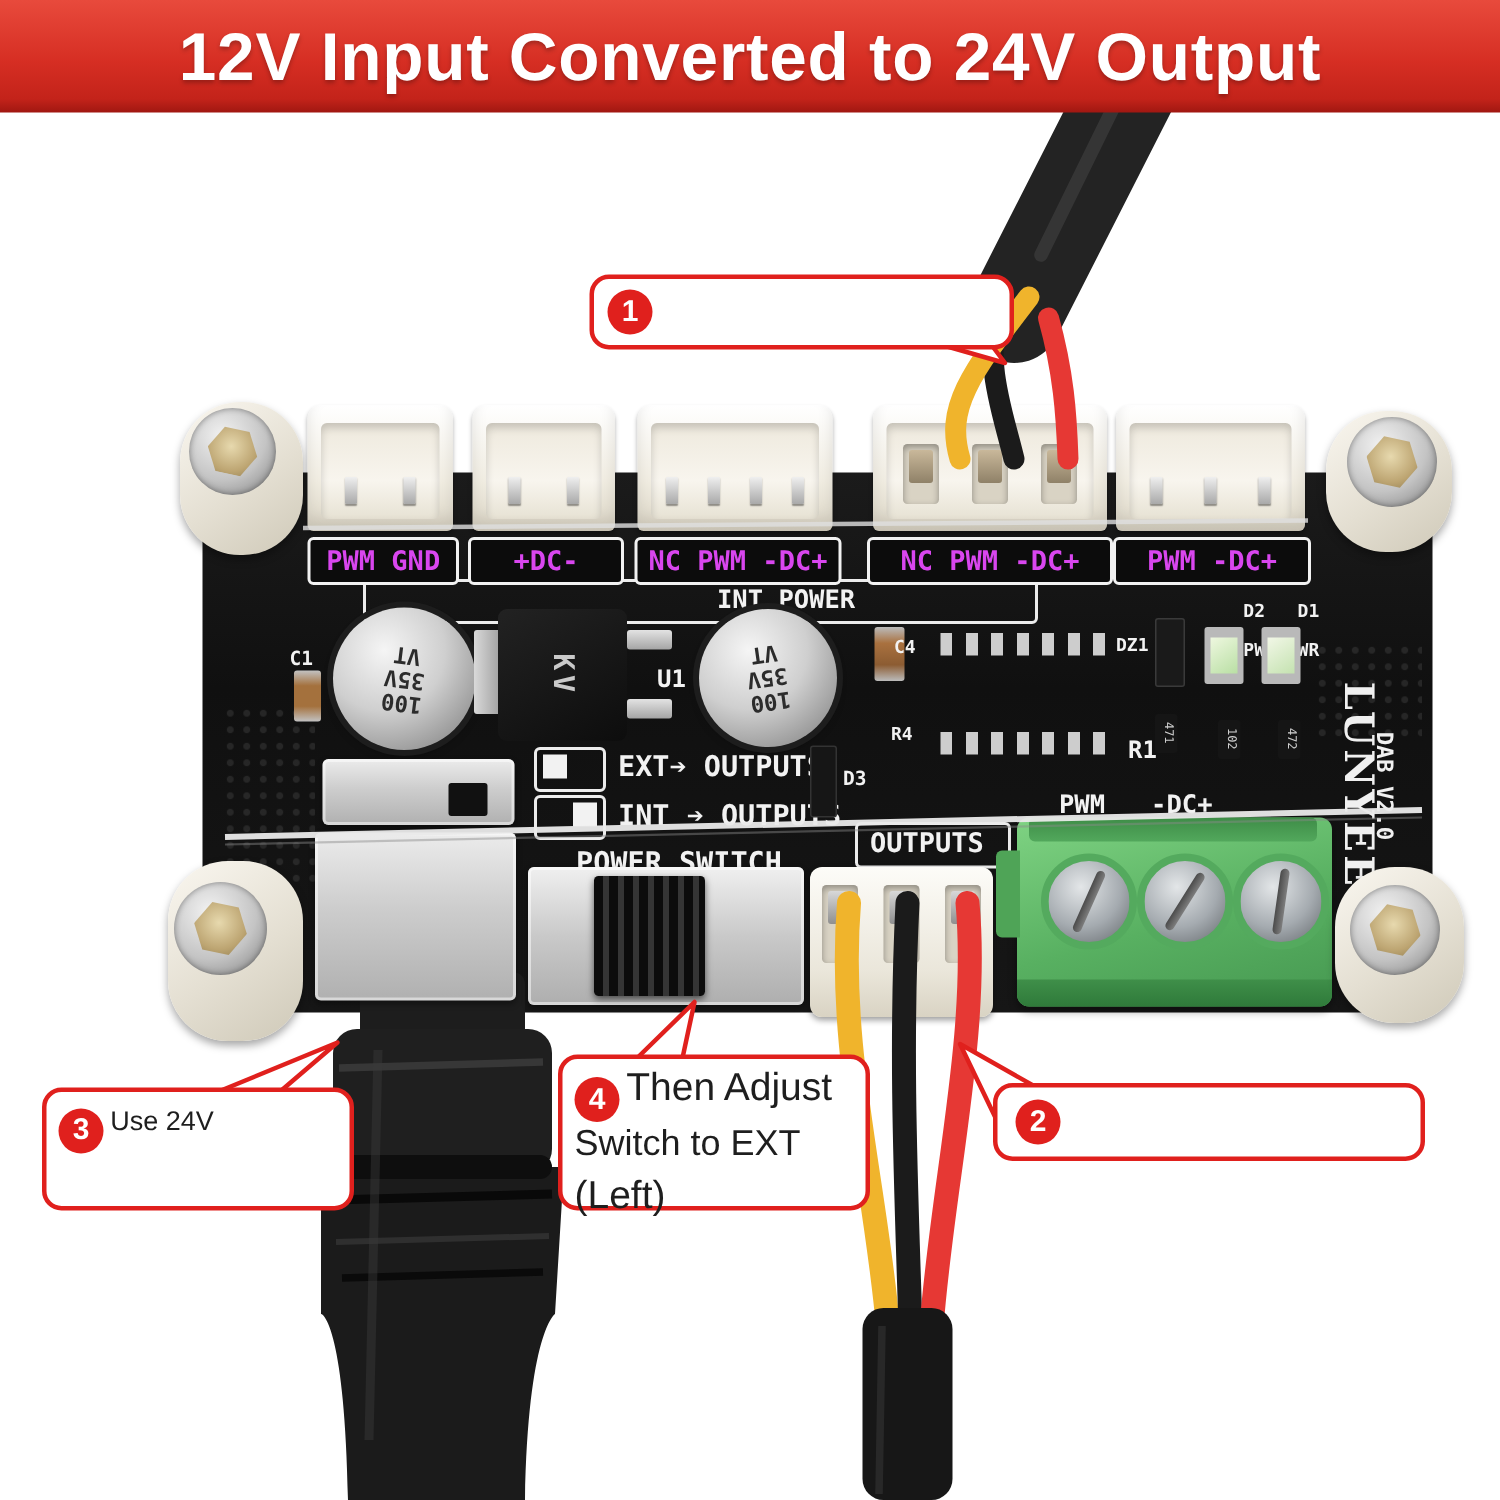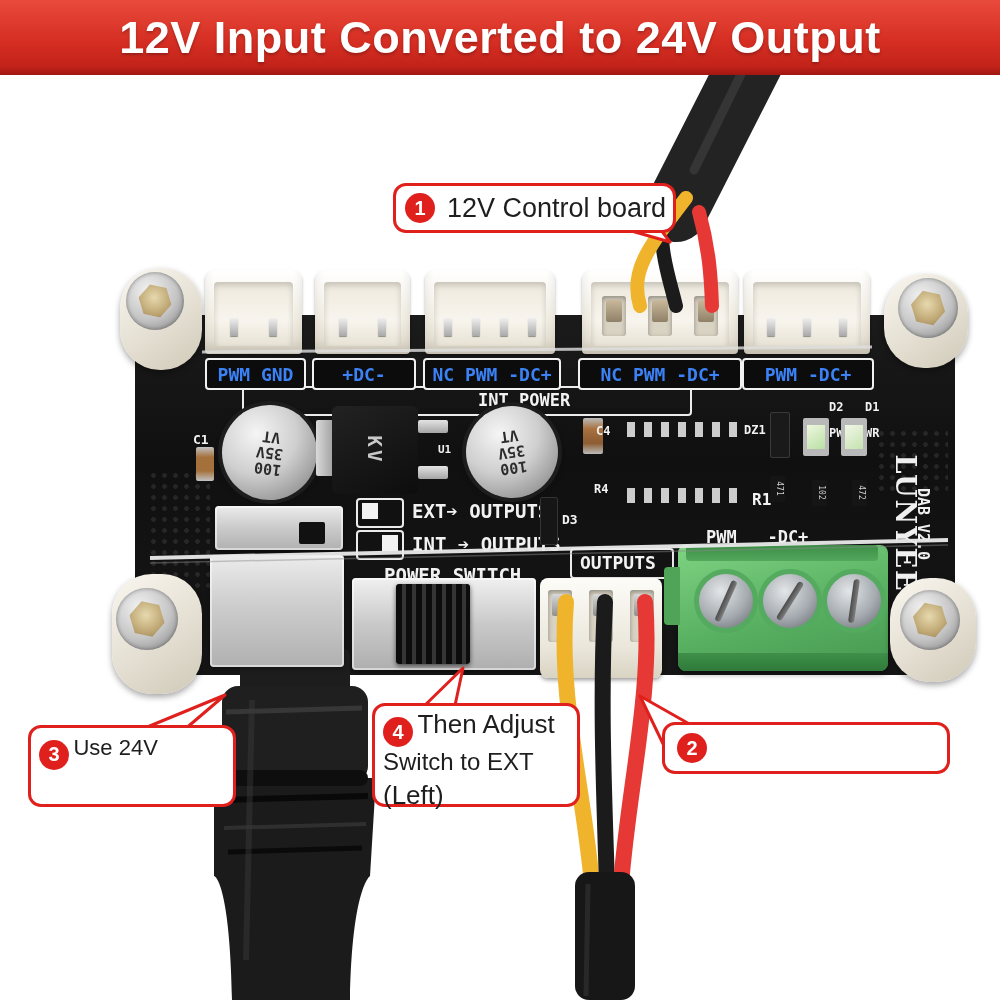--- a/index.html
+++ b/index.html
@@ -32,21 +32,21 @@
   .cavity{position:absolute;left:9px;right:9px;top:12px;bottom:8px;border-radius:4px;
     background:linear-gradient(180deg,#eee9dd,#f8f5ee 60%,#e7e2d4);
     box-shadow:inset 0 3px 6px rgba(0,0,0,.18);display:flex;align-items:flex-end;justify-content:space-around;padding-bottom:10px;}
   .pin{width:8px;height:18px;background:linear-gradient(180deg,#efefef,#a9a9a9);border-radius:1px;
     box-shadow:0 1px 1px rgba(0,0,0,.4);}
   .slot{width:24px;height:40px;background:#d9d3c4;border-radius:3px;box-shadow:inset 0 2px 5px rgba(0,0,0,.35);
     position:relative;}
   .crimp{position:absolute;left:4px;top:4px;width:16px;height:22px;
     background:linear-gradient(180deg,#c9b89a,#8f8168);border-radius:2px;}
   .clabel{position:absolute;top:358px;height:28px;z-index:15;border:2px solid #f2f2f2;border-radius:4px;
-    background:#0c0c0c;color:#3b82f6;font-family:"DejaVu Sans Mono",monospace;font-weight:bold;
+    background:#0c0c0c;color:#d946ef;font-family:"DejaVu Sans Mono",monospace;font-weight:bold;
     font-size:18px;display:flex;align-items:center;justify-content:center;white-space:pre;}
   
   .silk{position:absolute;color:#f2f2f2;font-family:"DejaVu Sans Mono",monospace;font-weight:bold;
     z-index:10;white-space:pre;}
   .silkbox{position:absolute;border:2px solid #ececec;border-radius:4px;z-index:9;}
   
   .cap{position:absolute;border-radius:50%;z-index:10;
     background:radial-gradient(circle at 36% 30%,#f5f5f5,#cfcfcf 45%,#9b9b9b 78%,#6f6f6f);
     box-shadow:0 0 0 4px #1d1d1d,0 3px 6px rgba(0,0,0,.5);display:flex;align-items:center;justify-content:center;}
   .captxt{font-family:"DejaVu Sans Mono",monospace;font-weight:bold;color:#2c2c2c;font-size:15px;
@@ -204,21 +204,21 @@
       <div>VT</div>
     </div>
   </div>
 
   <div class="chip" style="left:316px;top:420px;width:18px;height:56px;background:linear-gradient(90deg,#d9d9d9,#9f9f9f);"></div>
   <div class="chip" style="left:332px;top:406px;width:86px;height:88px;background:linear-gradient(150deg,#222,#0d0d0d);border-radius:6px;display:flex;align-items:center;justify-content:center;">
     <span style="color:#c9c9c9;font-family:'DejaVu Sans Mono',monospace;font-weight:bold;font-size:19px;letter-spacing:3px;transform:rotate(90deg);">KV</span>
   </div>
   <div class="chip" style="left:418px;top:420px;width:30px;height:13px;background:linear-gradient(180deg,#e3e3e3,#a5a5a5);"></div>
   <div class="chip" style="left:418px;top:466px;width:30px;height:13px;background:linear-gradient(180deg,#e3e3e3,#a5a5a5);"></div>
-  <div class="silk" style="left:438px;top:443px;font-size:11px;">U1</div>
+  <div class="silk" style="left:438px;top:443px;font-size:16px;">U1</div>
 
   <div class="chip" style="left:583px;top:418px;width:20px;height:36px;background:linear-gradient(180deg,#bbb,#a9713f 30%,#8c5c32 70%,#bbb);"></div>
   <div class="silk" style="left:596px;top:424px;font-size:12px;">C4</div>
   <div class="pinstrip" style="left:627px;top:422px;width:110px;"></div>
   <div class="pinstrip" style="left:627px;top:488px;width:110px;"></div>
   <div class="silk" style="left:594px;top:482px;font-size:12px;">R4</div>
   <div class="silk" style="left:744px;top:423px;font-size:12px;">DZ1</div>
   <div class="chip" style="left:770px;top:412px;width:18px;height:44px;background:#1a1a1a;border:1px solid #3a3a3a;"></div>
   <div class="silk" style="left:752px;top:490px;font-size:16px;">R1</div>
   <div class="chip" style="left:770px;top:476px;width:15px;height:26px;background:#151515;"></div>
@@ -309,30 +309,29 @@
 
   <svg class="taillayer" width="1000" height="1000">
     <polygon points="600,222 670,242 640,202" fill="#fff" stroke="#e0201d" stroke-width="3" stroke-linejoin="round"></polygon>
     <polygon points="700,730 640,696 666,750" fill="#fff" stroke="#e0201d" stroke-width="3" stroke-linejoin="round"></polygon>
     <polygon points="140,730 225,695 184,730" fill="#fff" stroke="#e0201d" stroke-width="3" stroke-linejoin="round"></polygon>
     <polygon points="420,710 463,668 454,710" fill="#fff" stroke="#e0201d" stroke-width="3" stroke-linejoin="round"></polygon>
   </svg>
 
   <div class="bubble" style="left:393px;top:183px;width:268px;height:44px;display:flex;align-items:center;gap:12px;padding-left:9px;">
     <span class="numc">1</span>
-    <span class="btxt">12V Control board</span>
   </div>
 
   <div class="bubble" style="left:662px;top:722px;width:270px;height:46px;display:flex;align-items:center;gap:14px;padding-left:12px;">
     <span class="numc">2</span>
   </div>
 
   <div class="bubble" style="left:28px;top:725px;width:186px;height:68px;padding:4px 8px;line-height:31px;">
     <span class="numc">3</span>
-    <span class="btxt" style="font-size:22px;">Use 24V</span><br>
+    <span class="btxt" style="font-size:18px;">Use 24V</span><br>
   </div>
 
   <div class="bubble" style="left:372px;top:703px;width:186px;height:92px;padding:3px 8px;line-height:30px;">
     <span class="numc">4</span>
     <span class="btxt" style="font-size:26px;">Then Adjust</span><br>
     <span class="btxt" style="font-size:24px;">Switch to EXT</span><br>
     <span class="btxt" style="font-size:26px;">(Left)</span>
   </div>
 
   <div class="banner">

